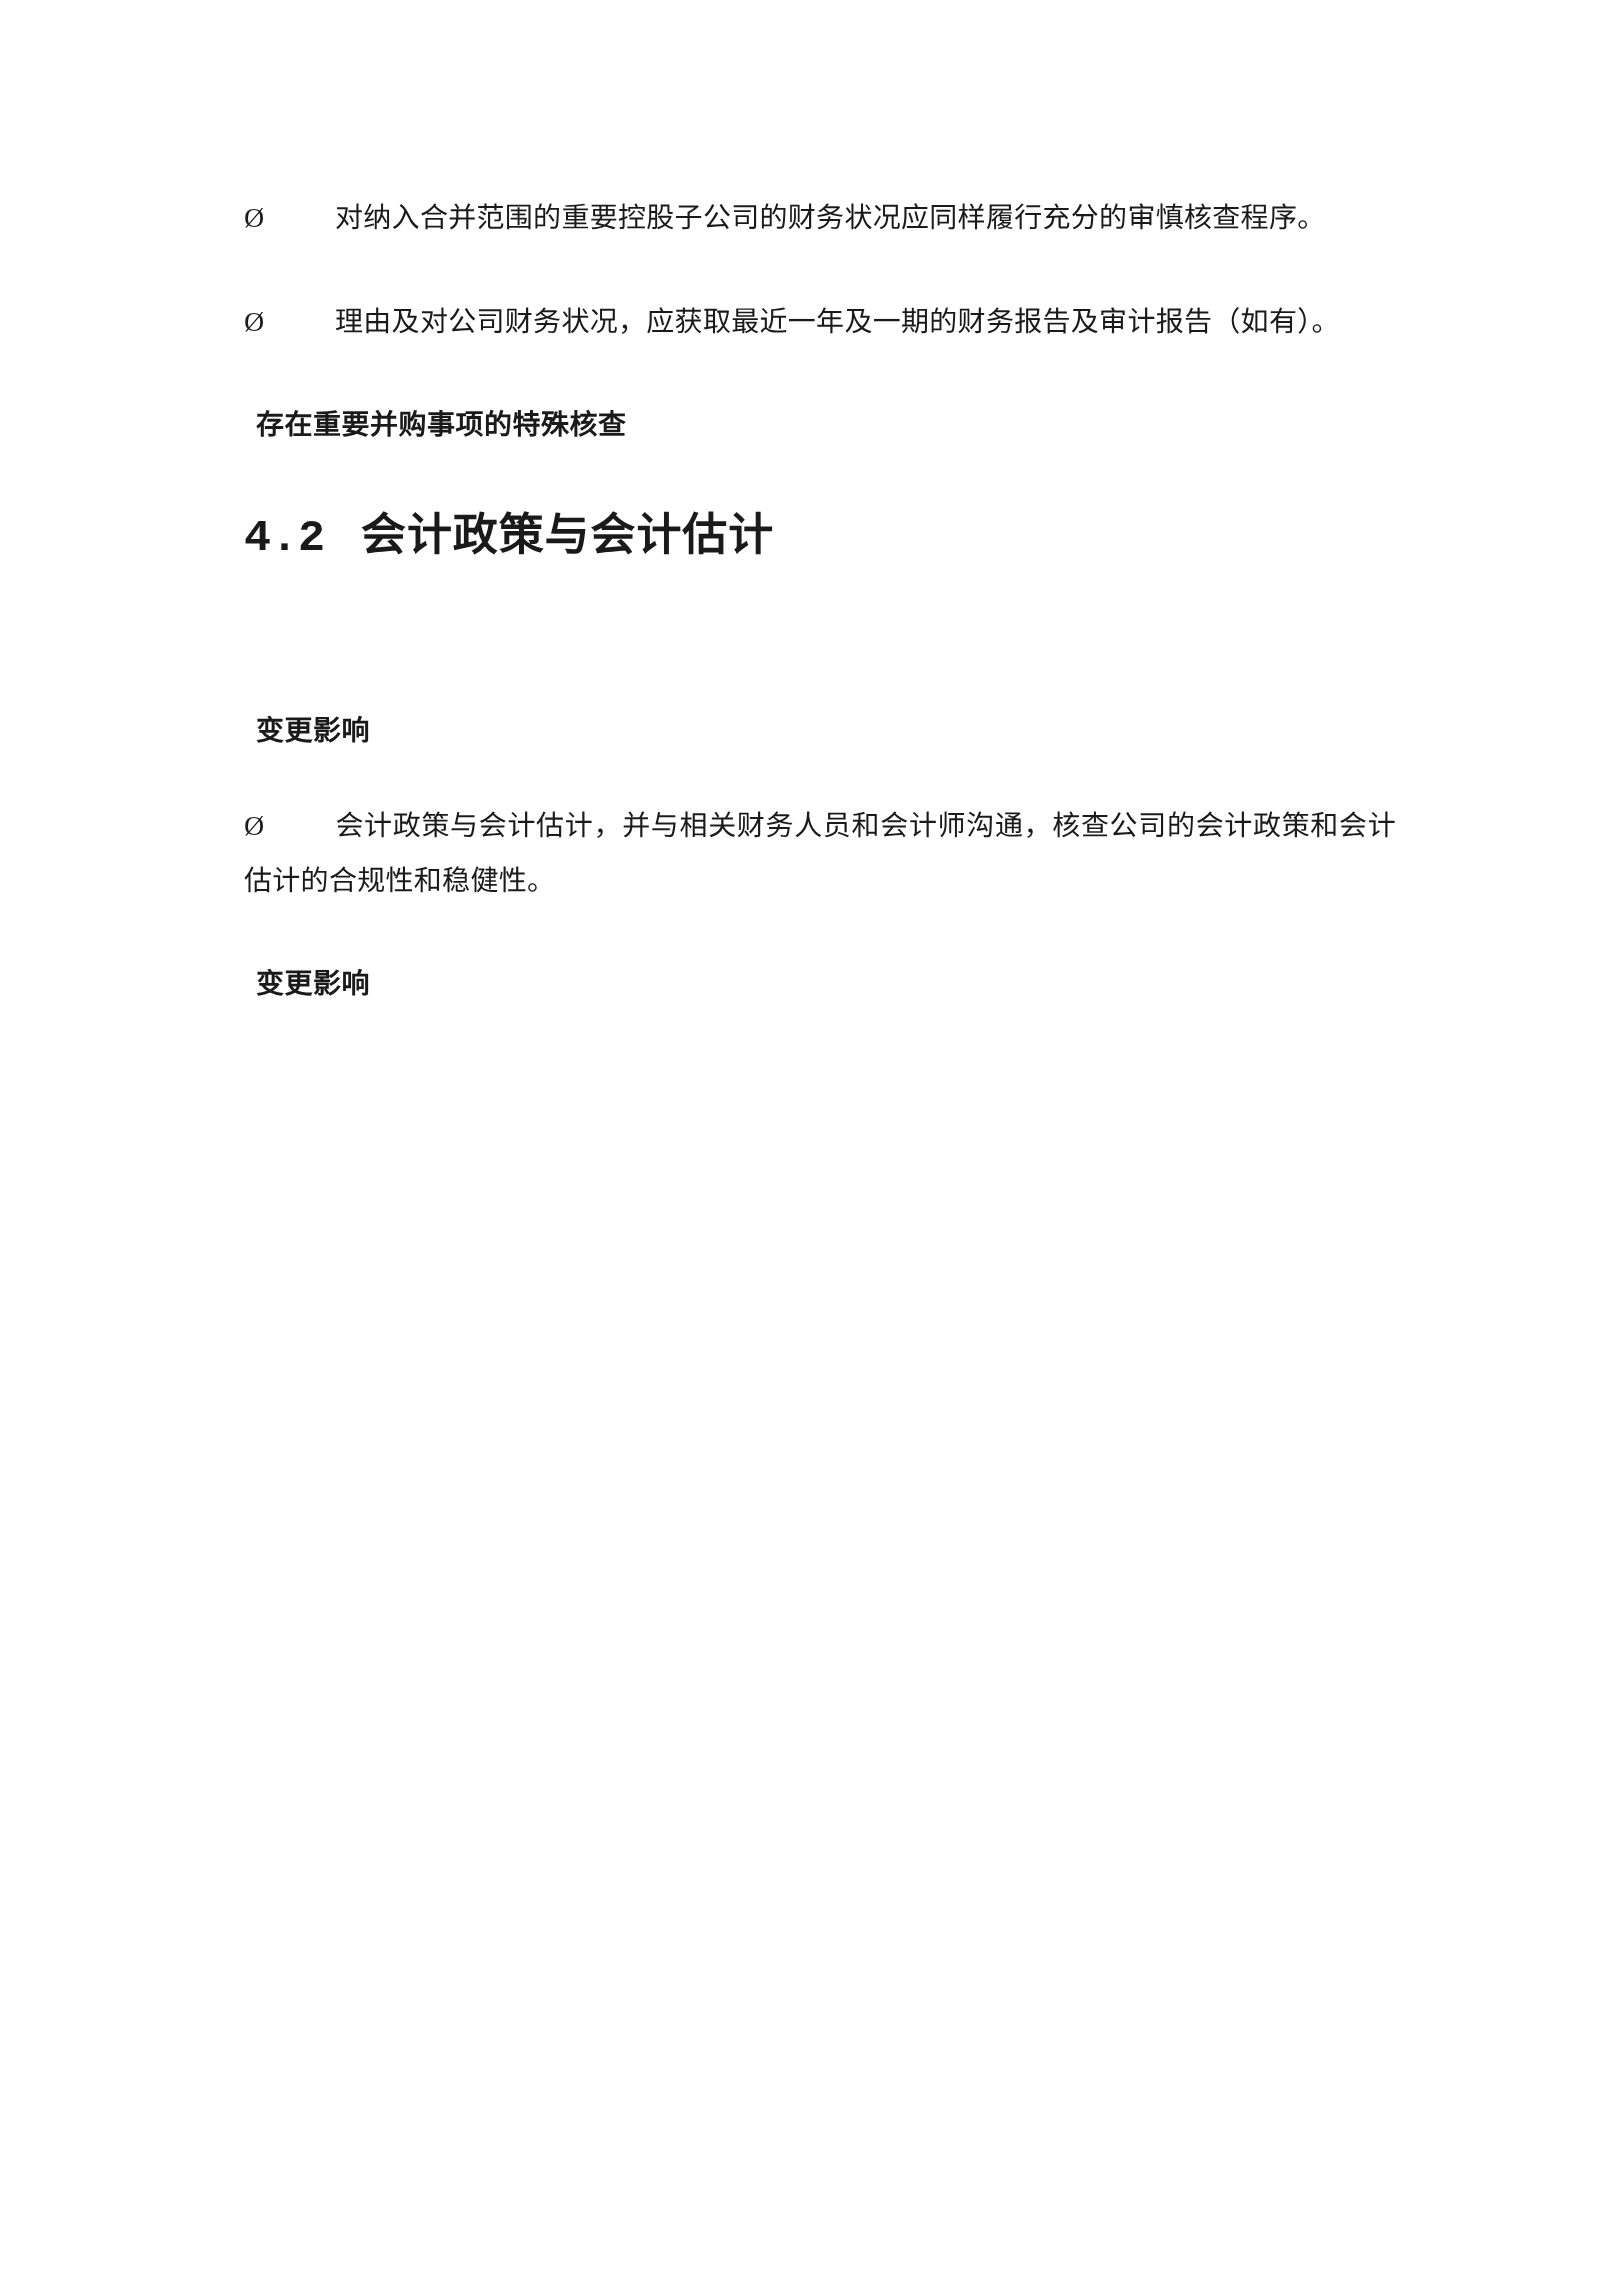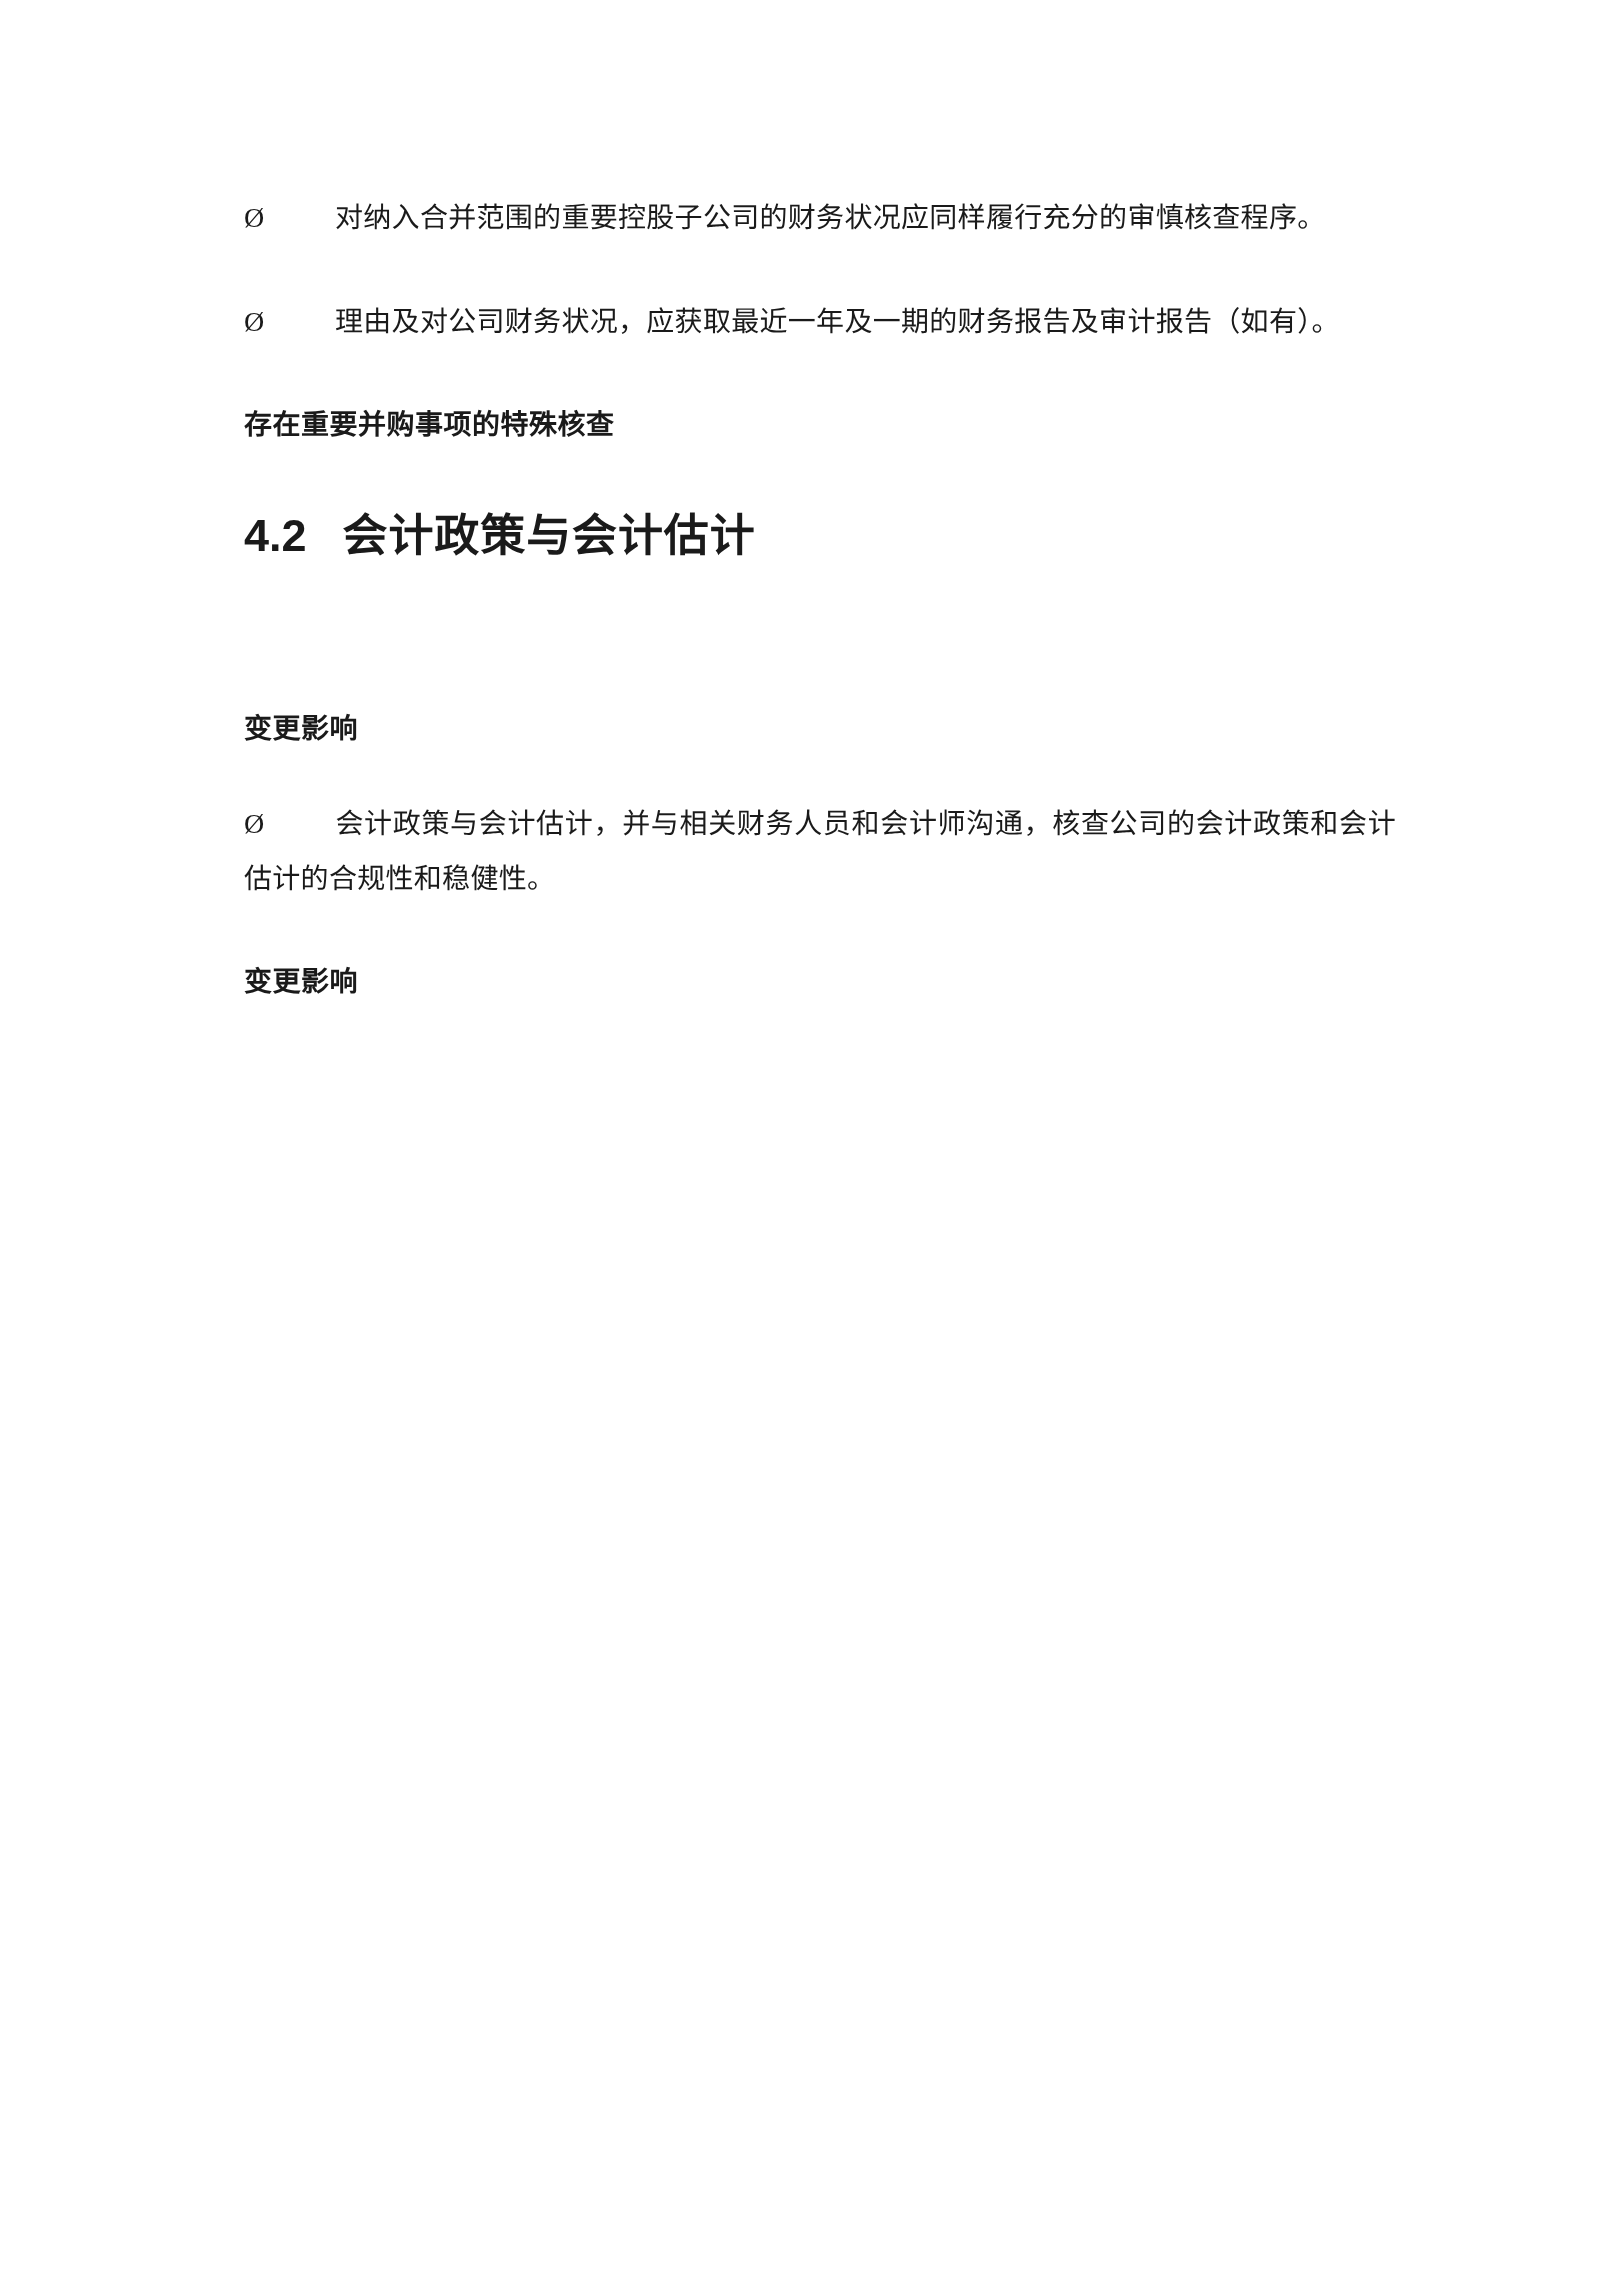--- a/index.html
+++ b/index.html
@@ -33,33 +33,33 @@
   }
   .bullet-para .marker {
     font-family: "Liberation Serif", serif;
     display: inline-block;
     width: 91px;
   }
   .heading-bold {
     font-size: 28px;
     font-weight: bold;
     line-height: 1.9;
-    margin: 0 0 42px 0;
+    margin: 0 0 42px 12px;
     letter-spacing: 0.5px;
   }
   .section-title {
     font-size: 45px;
     line-height: 1.28;
     margin: 56px 0 0 0;
     font-family: "Liberation Serif", "DejaVu Serif", serif;
     letter-spacing: 0.9px;
     max-width: 564px;
   }
   .section-title .num {
-    font-family: Liberation Sans, sans-serif;
+    font-family: Liberation Mono, monospace;
     letter-spacing: 0px;
   }
   .section-title .gap {
     display: inline-block;
     width: 36px;
   }
   .spacer-after-title {
     height: 136px;
   }
 </style>

